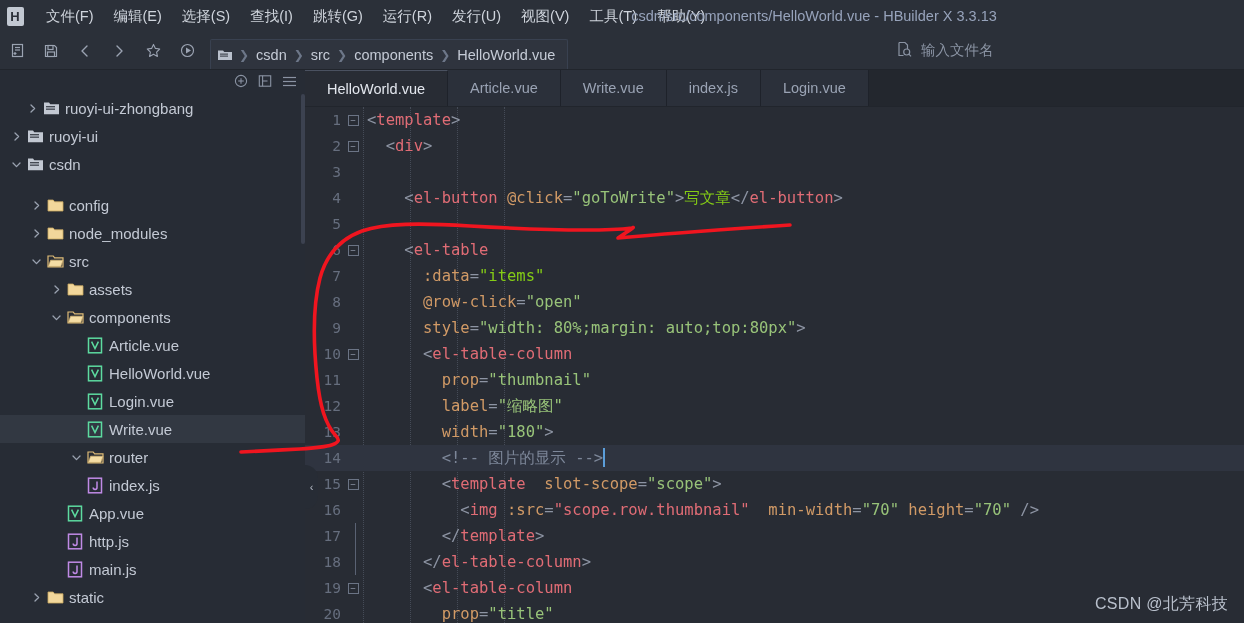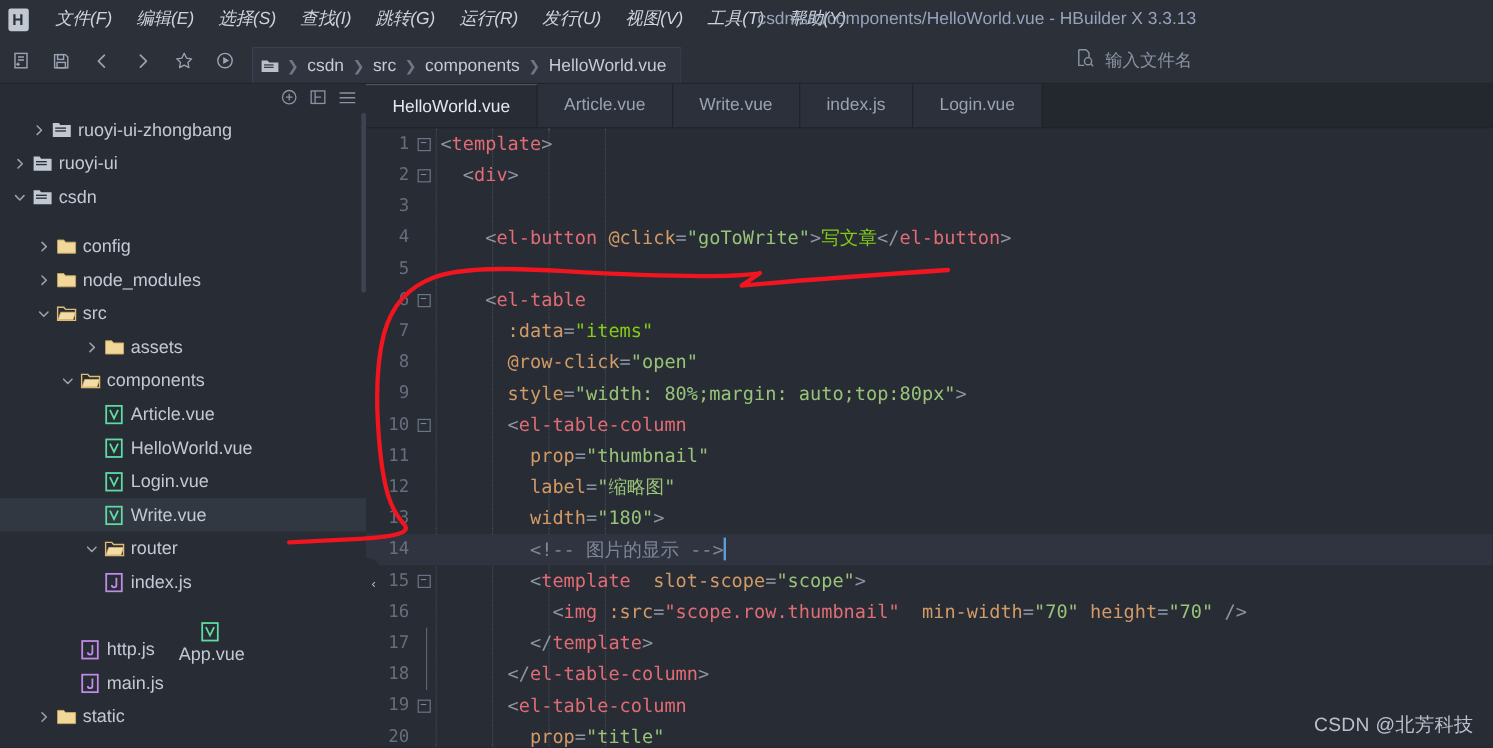--- a/index.html
+++ b/index.html
@@ -37,21 +37,20 @@
     border-radius: 2px;
     position: relative;
     display:flex; align-items:center; justify-content:center;
     font-size: 13px; font-weight: bold; color: #2b3039;
     font-family: "Liberation Sans", sans-serif;
     line-height: 1;
   }
   .menu {
     display: flex; align-items: center;
     margin-left: 6px;
-    font-style: italic;
   }
   .menu-item {
     color: #cfd4dc;
     font-size: 14.5px;
     padding: 4px 10px;
     white-space: nowrap;
     line-height: 1;
     cursor: default;
   }
   .win-title {
@@ -512,21 +511,21 @@
               </svg>
             </span>
             <span class="ic">
               <svg width="17" height="15" viewBox="0 0 17 15">
                 <path d="M1 2h5.2l1.4 1.8H16v9.2H1z" fill="none" stroke="#e0bc77" stroke-width="1.2"></path>
                 <path d="M1.4 12.4L3.6 6.2H16l-2.2 6.2z" fill="#f4dda5" stroke="#d5b471" stroke-width="0.7"></path>
               </svg>
             </span>
             <span class="lbl">src</span>
           </div>
-          <div class="row" style="padding-left: 68px;">
+          <div class="row" style="padding-left: 48px;">
             <span class="chev">
               <svg width="11" height="11" viewBox="0 0 11 11" fill="none" stroke="#9aa2b0" stroke-width="1.3" stroke-linecap="round" stroke-linejoin="round">
                 <polyline points="4,2 7.6,5.5 4,9"></polyline>
               </svg>
             </span>
             <span class="ic">
               <svg width="17" height="15" viewBox="0 0 17 15">
                 <path d="M1 2h5.2l1.4 1.8H16v9.2H1z" fill="#f2d79b" stroke="#c9a861" stroke-width="0.8"></path>
               </svg>
             </span>
@@ -603,21 +602,21 @@
           <div class="row" style="padding-left: 68px;">
             <span class="chev empty"></span>
             <span class="ic">
               <svg width="16" height="17" viewBox="0 0 16 17">
                 <rect x="1.5" y="1.2" width="13" height="14.6" fill="none" stroke="#c08ae6" stroke-width="1.5"></rect>
                 <path d="M10 4.4v6.2a1.9 1.9 0 0 1-3.8 0" fill="none" stroke="#c08ae6" stroke-width="1.5"></path>
               </svg>
             </span>
             <span class="lbl">index.js</span>
           </div>
-          <div class="row" style="padding-left: 48px; flex-direction: column;">
+          <div class="row" style="padding-left: 48px;">
             <span class="chev empty"></span>
             <span class="ic">
               <svg width="16" height="17" viewBox="0 0 16 17">
                 <rect x="1.5" y="1.2" width="13" height="14.6" fill="none" stroke="#5ddba0" stroke-width="1.5"></rect>
                 <path d="M4.6 4.6L8 11.6 11.4 4.6" fill="none" stroke="#5ddba0" stroke-width="1.5"></path>
               </svg>
             </span>
             <span class="lbl">App.vue</span>
           </div>
           <div class="row" style="padding-left: 48px;">

